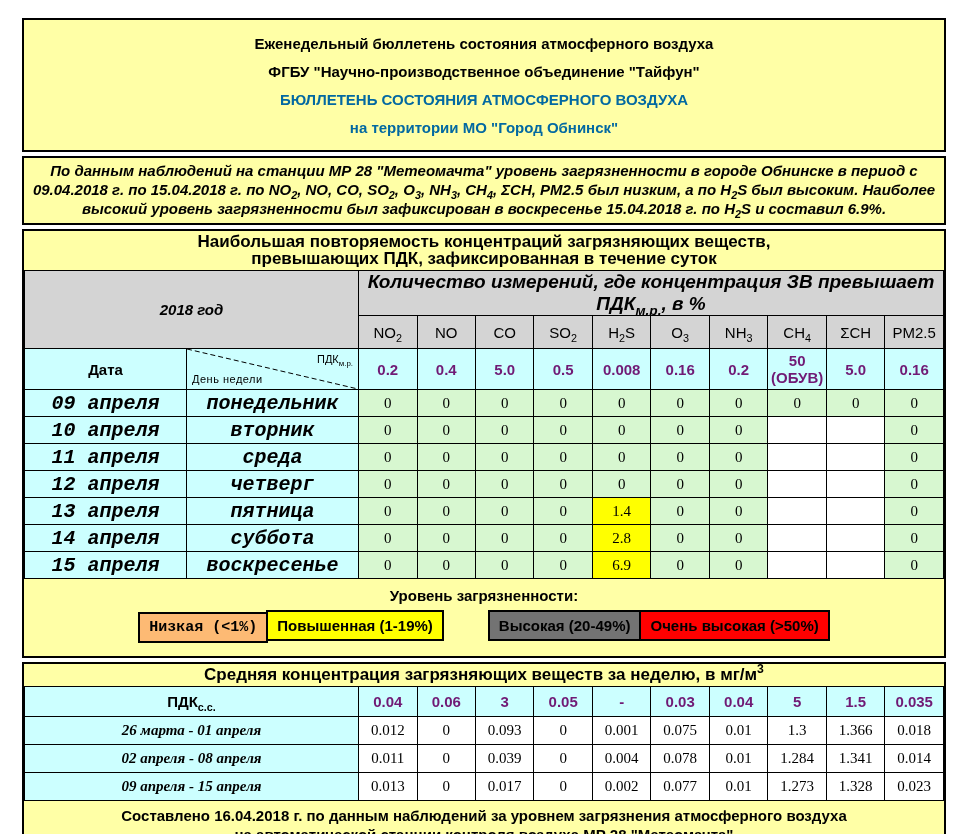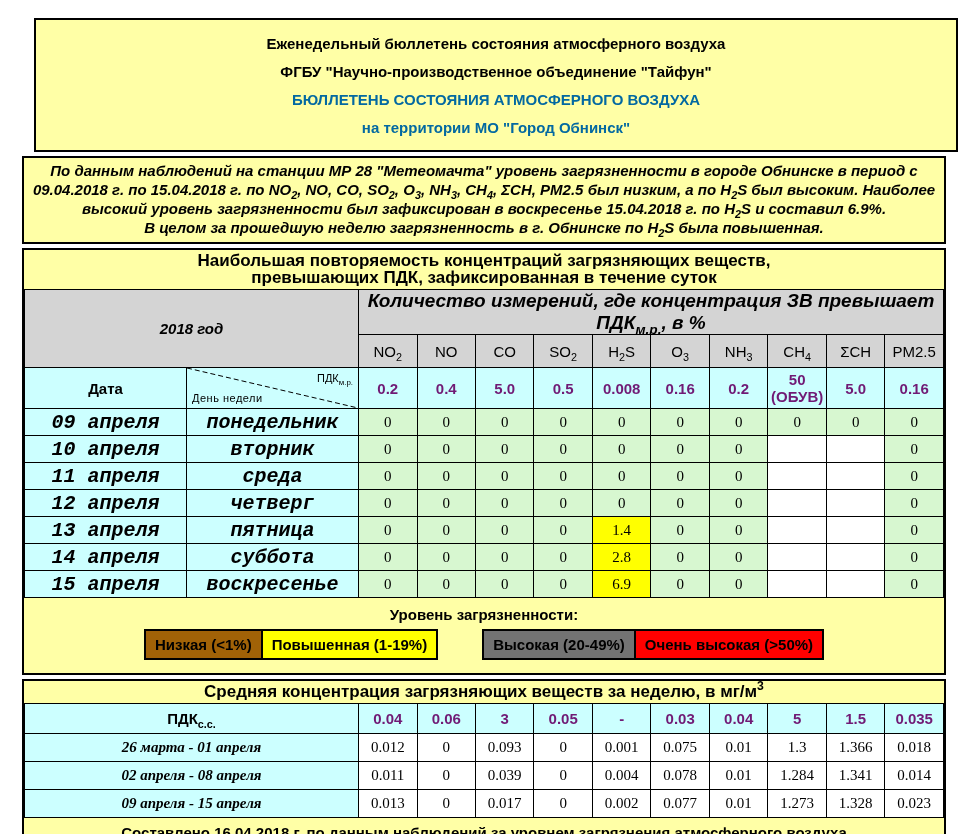--- a/index.html
+++ b/index.html
@@ -2,21 +2,21 @@
 <html><head>
 <meta charset="utf-8">
 <style>
   html,body { margin:0; padding:0; background:#ffffff; }
   body { width:968px; height:834px; font-family:"Liberation Sans",sans-serif; color:#000; }
   .page { padding:18px 22px 0 22px; }
   .box { width:924px; box-sizing:border-box; border:2px solid #000; background:#ffffa6; }
   .gap4 { margin-top:4px; }
 
   
-  #title-box { padding:10px 12px 8px; text-align:center;margin-left:12px; }
+  #title-box { padding:10px 12px 8px; text-align:center; }
   #title-box .tline { line-height:28px; font-weight:bold; font-size:15px; }
   .blue { color:#0369a1; }
 
   
   #summary-box { padding:3px 8px 5px; text-align:center; font-weight:bold; font-style:italic; font-size:15px; }
   #summary-box p { margin:0; line-height:19px; }
 
   
   #table1-box, #table2-box { background:#ffffff; }
   .section-title { background:#ffffa6; text-align:center; font-weight:bold; font-size:17px; padding:2px 0 3px; line-height:17px; }
@@ -70,21 +70,20 @@
 
   <div class="box" id="title-box">
     <div class="tline">Еженедельный бюллетень состояния атмосферного воздуха</div>
     <div class="tline">ФГБУ "Научно-производственное объединение "Тайфун"</div>
     <div class="tline blue">БЮЛЛЕТЕНЬ СОСТОЯНИЯ АТМОСФЕРНОГО ВОЗДУХА</div>
     <div class="tline blue">на территории МО "Город Обнинск"</div>
   </div>
 
   <div class="box gap4" id="summary-box">
     <p>По данным наблюдений на станции МР 28 "Метеомачта" уровень загрязненности в городе Обнинске в период с 09.04.2018 г. по 15.04.2018 г. по NO<sub>2</sub>, NO, CO, SO<sub>2</sub>, O<sub>3</sub>, NH<sub>3</sub>, CH<sub>4</sub>, ΣCH, PM2.5 был низким, а по H<sub>2</sub>S был высоким. Наиболее высокий уровень загрязненности был зафиксирован в воскресенье 15.04.2018 г. по H<sub>2</sub>S и составил 6.9%.</p>
-    <p>В целом за прошедшую неделю загрязненность в г. Обнинске по H<sub>2</sub>S была повышенная.</p>
   </div>
 
   <div class="box gap4" id="table1-box">
     <div class="section-title">
       <div>Наибольшая повторяемость концентраций загрязняющих веществ,</div>
       <div>превышающих ПДК, зафиксированная в течение суток</div>
     </div>
     <table>
       <colgroup>
           <col class="c1">
@@ -225,21 +224,21 @@
             <td class="valcell cell-low">0</td>
             <td class="valcell cell-low">0</td>
             <td class="valcell cell-empty"></td>
             <td class="valcell cell-empty"></td>
             <td class="valcell cell-low">0</td>
           </tr>
         </tbody>
     </table>
     <div class="legend-wrap">
       <div class="legend-title">Уровень загрязненности:</div>
-      <div id="legend-items"><span class="legend-item" style="background: #a16207;">Низкая (&lt;1%)</span><span class="legend-item" style="background: rgb(255, 255, 0);">Повышенная (1-19%)</span><span class="legend-item" style="background: #737373; margin-left: 44px;">Высокая (20-49%)</span><span class="legend-item" style="background: rgb(255, 0, 0);">Очень высокая (&gt;50%)</span></div>
+      <div id="legend-items"><span class="legend-item" style="background: #fdba74; font-family: Liberation Mono, monospace;">Низкая (&lt;1%)</span><span class="legend-item" style="background: rgb(255, 255, 0);">Повышенная (1-19%)</span><span class="legend-item" style="background: #737373; margin-left: 44px;">Высокая (20-49%)</span><span class="legend-item" style="background: rgb(255, 0, 0);">Очень высокая (&gt;50%)</span></div>
     </div>
   </div>
 
   <div class="box gap4" id="table2-box">
     <div class="section-title">Средняя концентрация загрязняющих веществ за неделю, в мг/м<sup>3</sup></div>
     <table>
       <colgroup>
           <col class="c1">
           <col class="c2">
           <col span="10">

